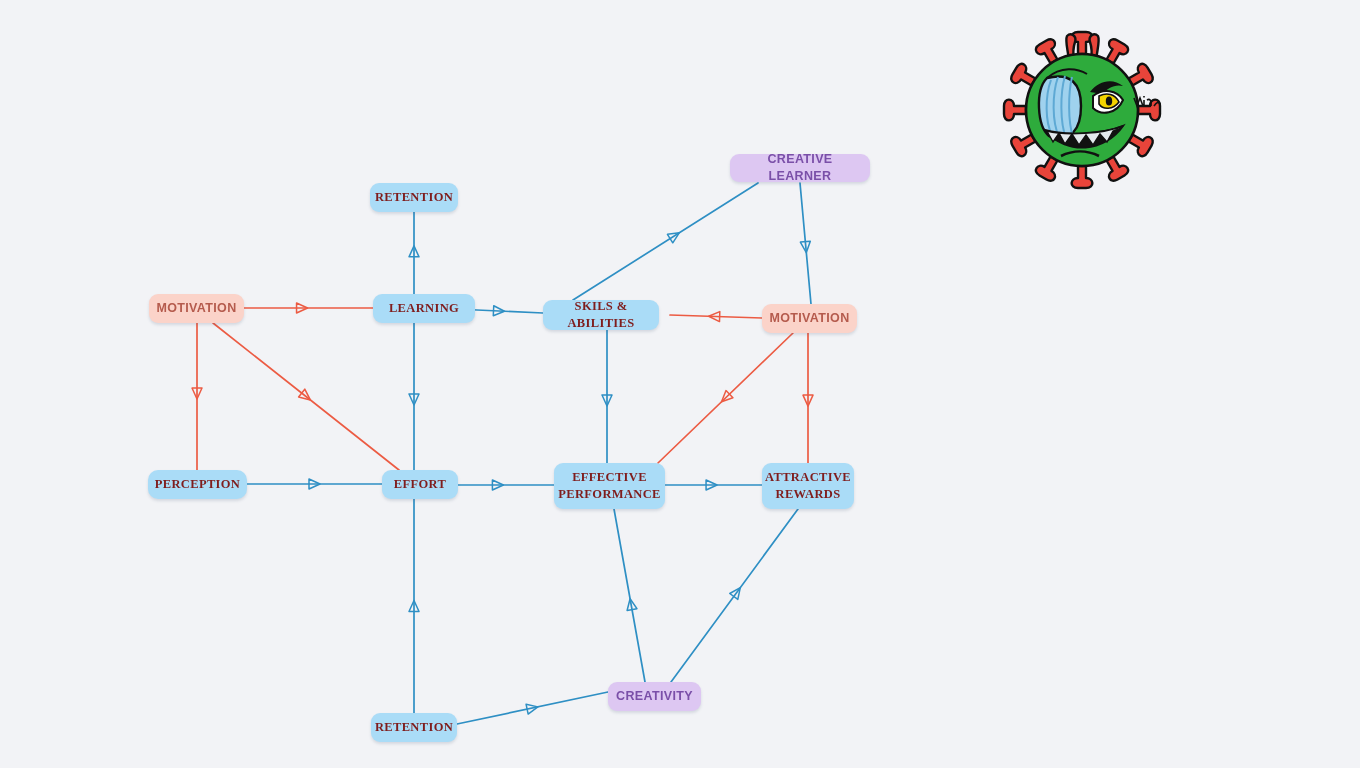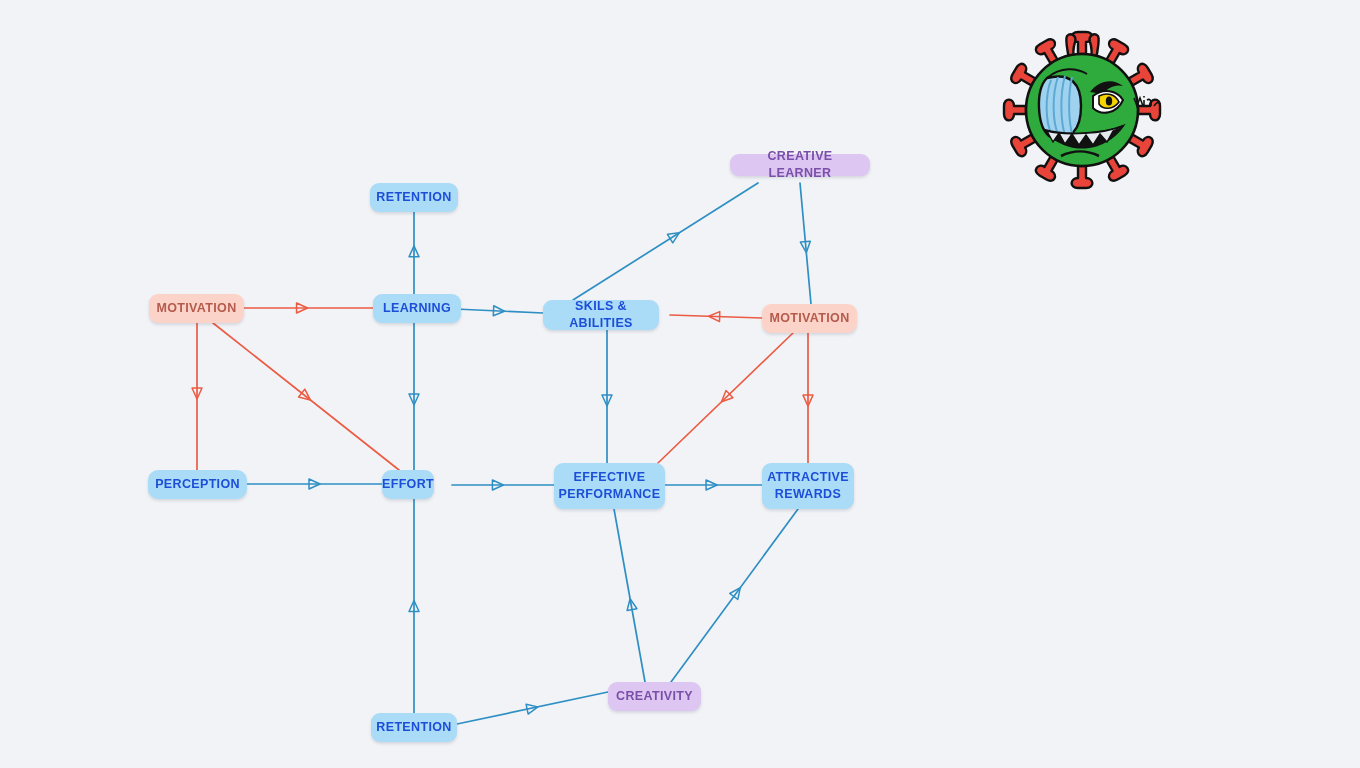--- a/index.html
+++ b/index.html
@@ -41,21 +41,22 @@
     letter-spacing: 0.35px;
     line-height: 1.35;
     padding: 5px 11px;
     white-space: pre-line;
     box-shadow: 0 2px 3px rgba(70,90,120,0.17);
     cursor: pointer;
     user-select: none;
   }
   .node.blue {
     background: #aadcf7;
-    color: #1d4ed8;
+    color: #7f1d1d;
+    font-family: Liberation Serif, serif;
   }
   .node.red {
     background: #fbd3c9;
     color: #b55b4d;
   }
   .node.purple {
     background: #ddc7f2;
     color: #7a4fa8;
   }
   #virus-mark {
@@ -223,25 +224,25 @@
     </g>
 
     <path d="M66,126 C78,120 92,120 104,126" stroke="#111" stroke-width="2.6" fill="none"></path>
 
     <g fill="#111">
       <path d="M139,68 l3,8 l3,-8 l3,8 M149,70 l0,6 M149,66 l0,1.5 M152,70 q3,-2 4,2 l0,4 M159,76 q4,-6 6,-2" stroke="#111" stroke-width="1.6" fill="none"></path>
     </g>
   </svg>
 <div class="node blue" style="left: 370px; top: 183px; width: 88px; height: 29px;">RETENTION</div>
     <div class="node red" style="left: 149px; top: 294px; width: 95px; height: 29px;">MOTIVATION</div>
-    <div class="node blue" style="left: 373px; top: 294px; width: 88px; height: 29px; border-radius: 9px;">LEARNING</div>
+    <div class="node blue" style="left: 373px; top: 294px; width: 102px; height: 29px; border-radius: 9px;">LEARNING</div>
     <div class="node blue" style="left: 543px; top: 300px; width: 116px; height: 30px;">SKILS &amp; ABILITIES</div>
-    <div class="node purple" style="left: 730px; top: 154px; width: 140px; height: 22px;">CREATIVE LEARNER</div>
+    <div class="node purple" style="left: 730px; top: 154px; width: 140px; height: 28px;">CREATIVE LEARNER</div>
     <div class="node red" style="left: 762px; top: 304px; width: 95px; height: 29px;">MOTIVATION</div>
     <div class="node blue" style="left: 148px; top: 470px; width: 99px; height: 29px; border-radius: 10px;">PERCEPTION</div>
-    <div class="node blue" style="left: 382px; top: 470px; width: 52px; height: 29px;">EFFORT</div>
+    <div class="node blue" style="left: 382px; top: 470px; width: 76px; height: 29px;">EFFORT</div>
     <div class="node blue" style="left: 762px; top: 463px; width: 92px; height: 46px;">ATTRACTIVE
 REWARDS</div>
     <div class="node blue" style="left: 554px; top: 463px; width: 111px; height: 46px;">EFFECTIVE
 PERFORMANCE</div>
     <div class="node purple" style="left: 608px; top: 682px; width: 93px; height: 29px;">CREATIVITY</div>
     <div class="node blue" style="left: 371px; top: 713px; width: 86px; height: 29px;">RETENTION</div>
   </div>
 
 </body></html>

